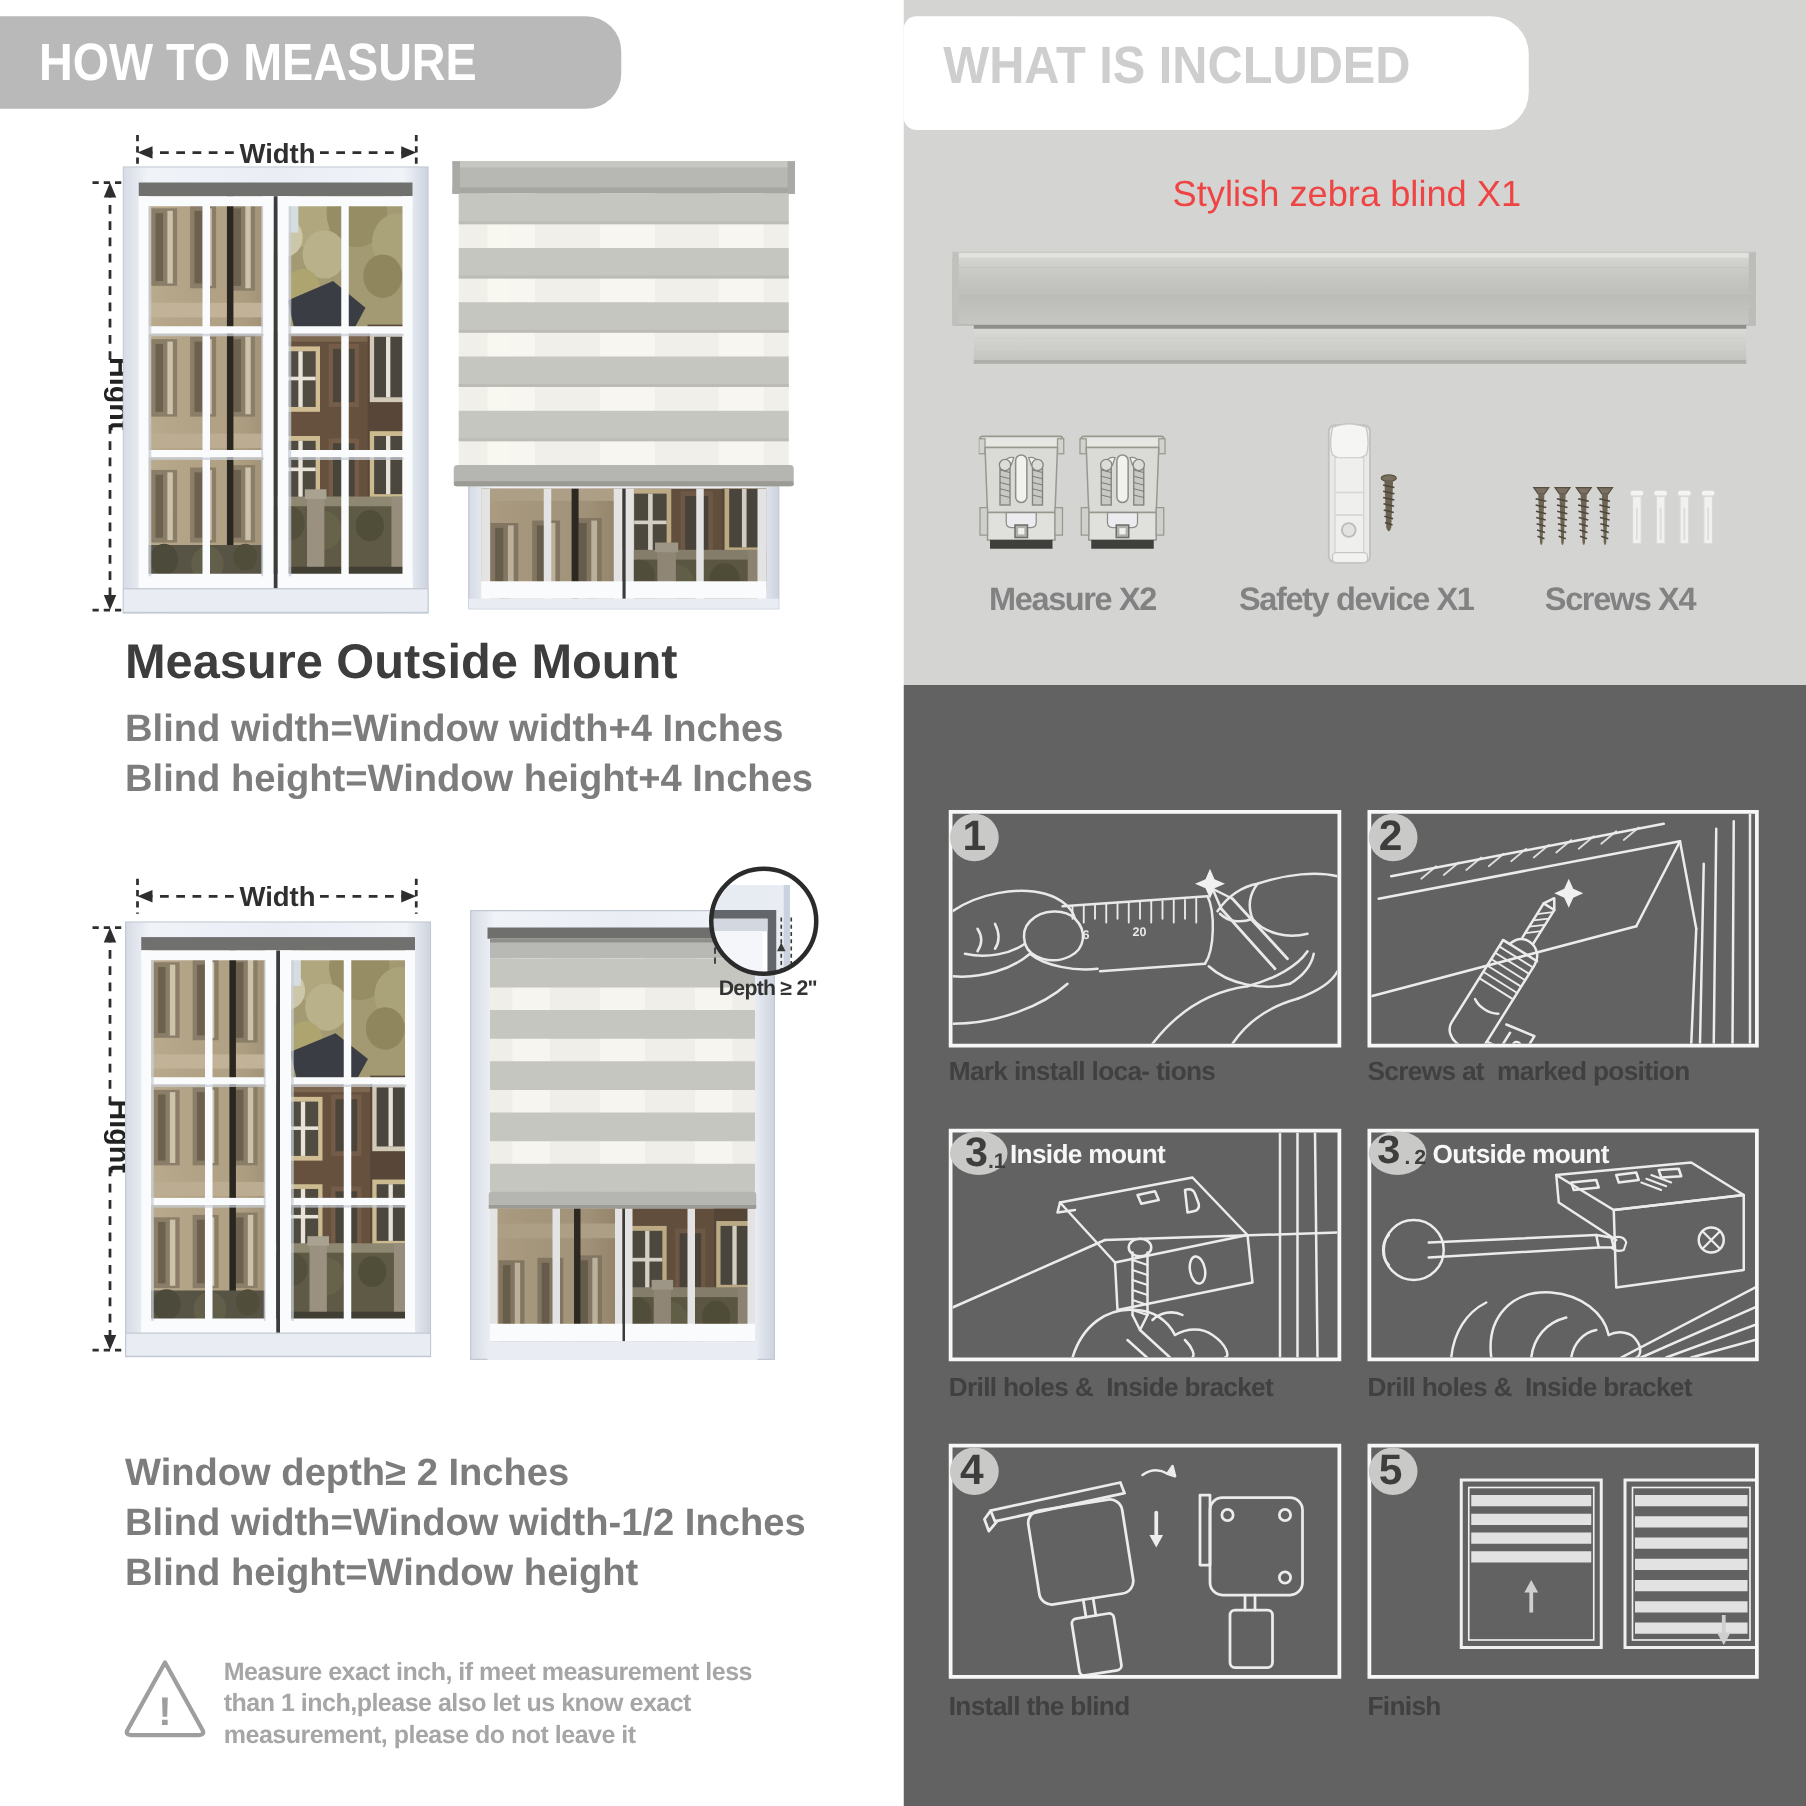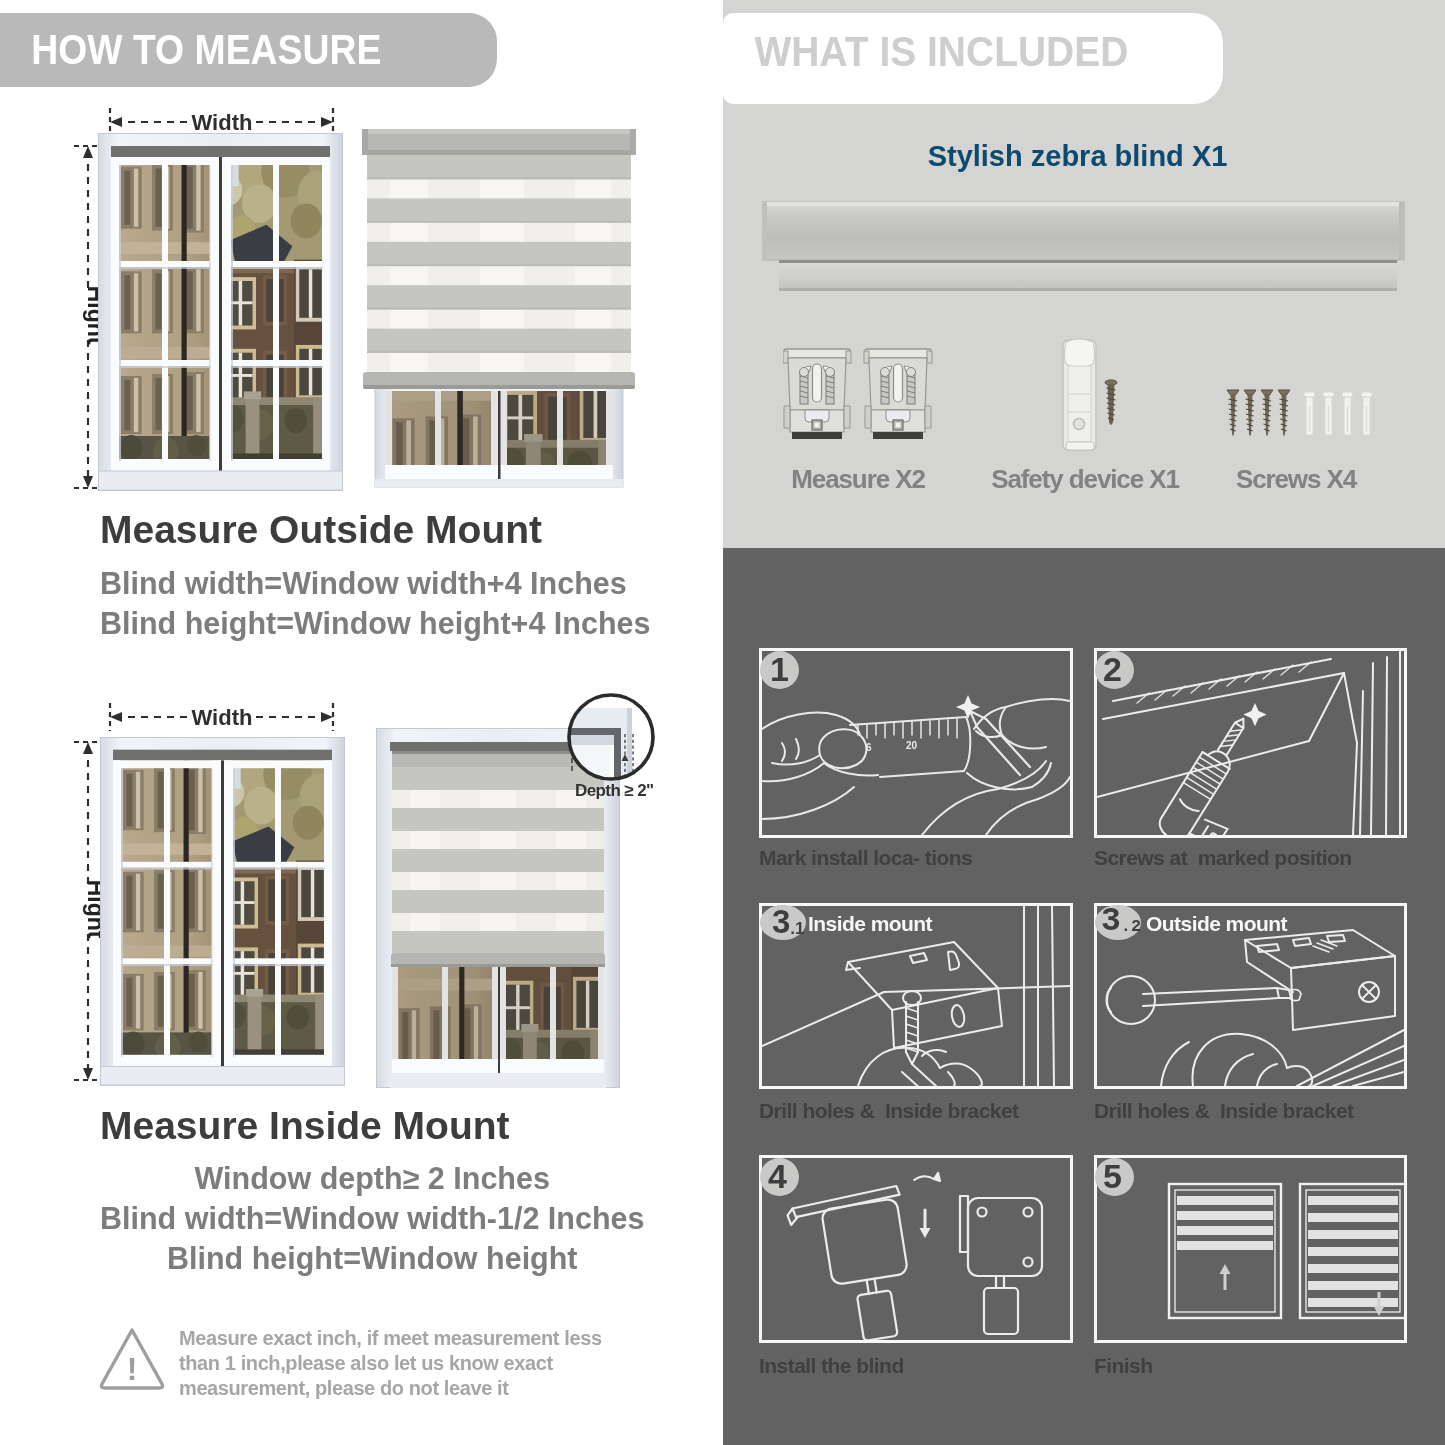--- a/index.html
+++ b/index.html
@@ -16,21 +16,21 @@
   .panelDark{left:723px;top:548px;width:722px;height:897px;background:#626262;}
   h2.t1{margin:0;font-size:39px;font-weight:bold;color:#3d3d3d;}
   .sub{font-size:30.5px;font-weight:bold;color:#7d7d7d;line-height:40px;}
   .warn{font-size:20px;font-weight:bold;color:#a6a6a6;line-height:25px;letter-spacing:-0.4px;}
   .ibox{position:absolute;border:3px solid #f7f7f7;box-sizing:border-box;overflow:hidden;}
   .badge{position:absolute;background:#c9c9c8;border-radius:50%;color:#3e3e3e;font-weight:bold;white-space:nowrap;text-align:left;}
   .badge small{font-size:17px;font-weight:bold;vertical-align:baseline;position:relative;top:1px;}
   .cap{position:absolute;color:#404040;font-size:21px;font-weight:bold;white-space:pre;letter-spacing:-0.55px;}
   .blabel{position:absolute;color:#f7f7f7;font-size:21px;font-weight:bold;letter-spacing:-0.55px;}
   .plabel{position:absolute;color:#828282;font-size:26px;font-weight:bold;text-align:center;letter-spacing:-1.1px;}
-  .ptitle{left:723px;top:140px;width:709px;text-align:center;color:#0c4a6e;font-size:29px;font-weight:bold;}
+  .ptitle{left:723px;top:140px;width:709px;text-align:center;color:#ef4444;font-size:29px;font-weight:normal;}
 </style>
 </head>
 <body>
 <div id="page">
 
   <svg width="0" height="0" style="position:absolute">
     <defs>
       <g id="scene">
         <rect x="0" y="0" width="246" height="320" fill="#b3a78d"></rect>
 
@@ -380,24 +380,21 @@
           <line x1="61" y1="44" x2="61" y2="94" stroke-dasharray="3.2 2.6"></line>
           <line x1="69" y1="44" x2="69" y2="94" stroke-dasharray="3.2 2.6"></line>
         </g>
         <path d="M61,64 l3.4,7 h-6.8 z" fill="#3a3a3a"></path>
       </g>
       <circle cx="47" cy="47" r="42" fill="none" stroke="#2b2b2b" stroke-width="3.6"></circle>
     </svg>
   </div>
   <div class="abs" style="left:575px;top:781px;font-size:17px;font-weight:bold;color:#333333;letter-spacing:-0.6px;">Depth ≥ 2"</div>
 
-  <div class="abs" style="left:100px;top:1104px;">
-      <h2 class="t1">Measure Inside Mount</h2>
-    </div>
-  <div class="abs sub" style="left:100px;top:1158px;text-align:center;">Window depth≥ 2 Inches<br>Blind width=Window width-1/2 Inches<br>Blind height=Window height</div>
+  <div class="abs sub" style="left:100px;top:1158px;">Window depth≥ 2 Inches<br>Blind width=Window width-1/2 Inches<br>Blind height=Window height</div>
 
   <div class="abs" id="warnTri" style="left:96px;top:1322px;">
     <svg width="80" height="80">
       <path d="M36,8 L66,62 Q68,66 63,66 L9,66 Q4,66 6,62 Z" fill="none" stroke="#9e9e9e" stroke-width="3.4" stroke-linejoin="round"></path>
       <text x="36" y="58" font-size="32" font-weight="bold" fill="#9e9e9e" text-anchor="middle">!</text>
     </svg>
   </div>
   <div class="abs warn" style="left:179px;top:1326px;">Measure exact inch, if meet measurement less<br>than 1 inch,please also let us know exact<br>measurement, please do not leave it</div>
 
   <div class="abs panelTop"></div>

